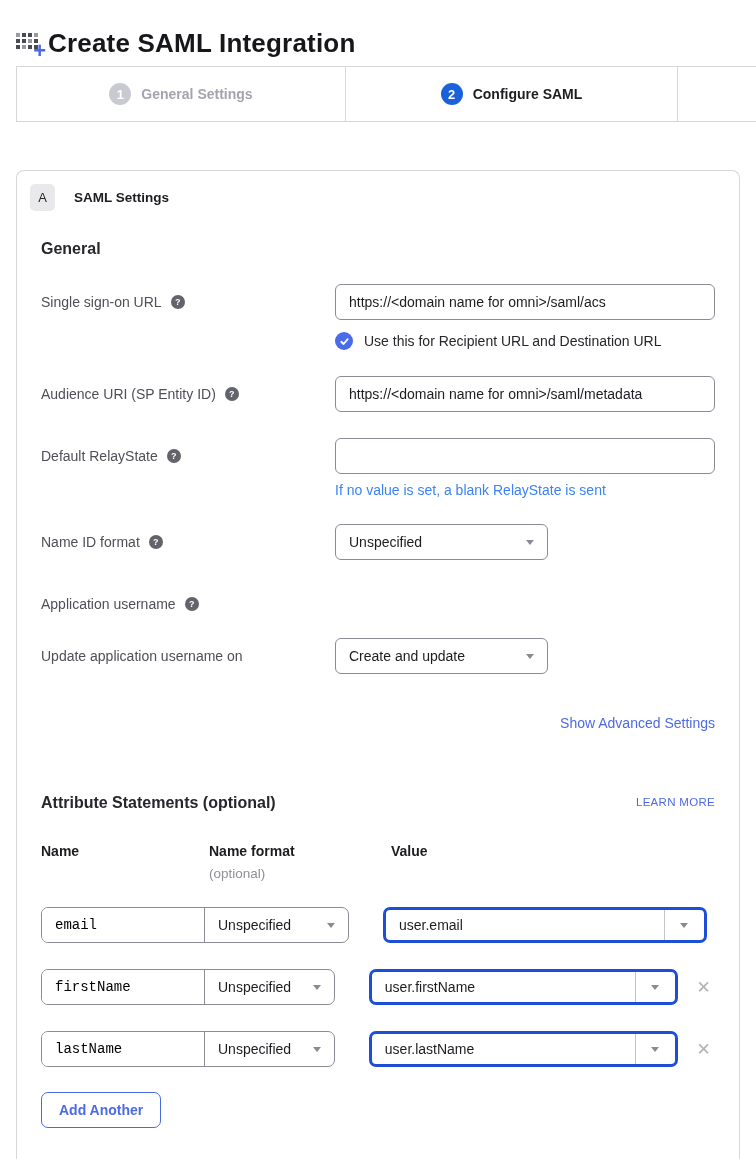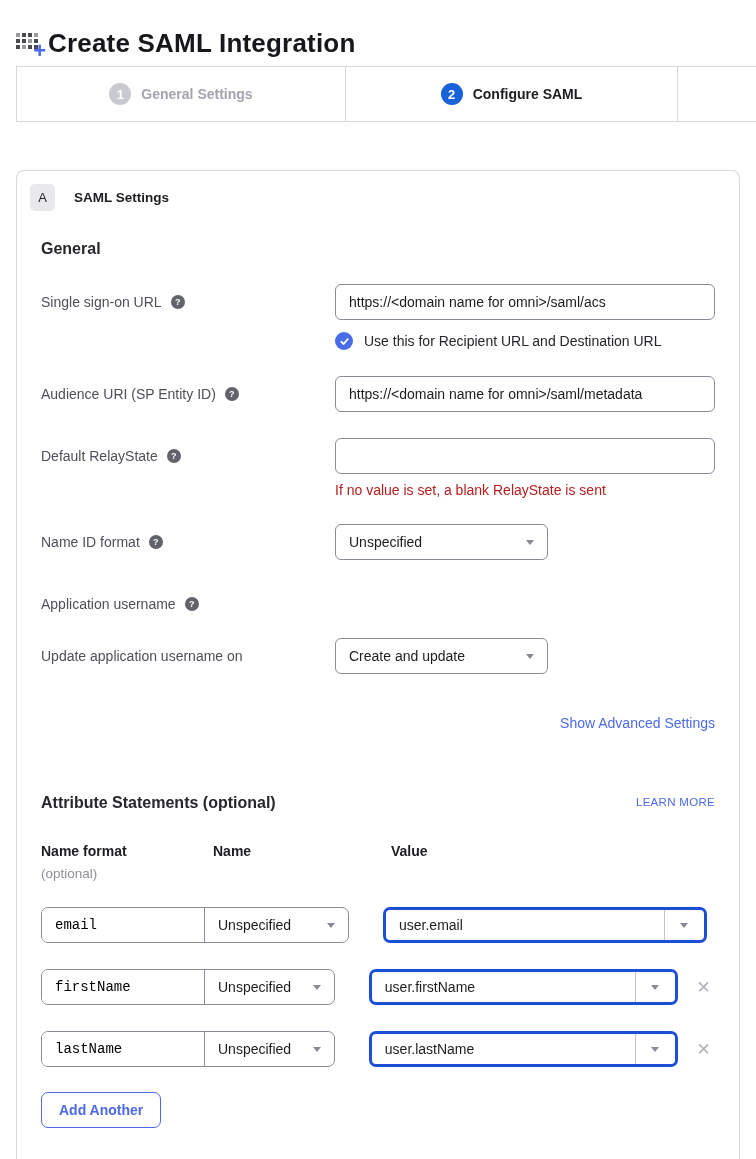--- a/index.html
+++ b/index.html
@@ -52,21 +52,21 @@
     background: #63636b; color: #fff; font-size: 9px; font-weight: 700;
     align-items: center; justify-content: center; margin-left: 9px; cursor: pointer; flex: none; }
   .text-input { width: 100%; height: 36px; border: 1px solid #8b8b96; border-radius: 6px;
     padding: 5px 13px; font-size: 14px; color: #1d1d21; font-family: inherit; background: #fff; outline: none; }
 
   .checkbox-row { display: flex; align-items: center; margin-top: 12px; cursor: pointer; }
   .checkbox { width: 18px; height: 18px; border-radius: 50%; background: #4a6ce8;
     display: flex; align-items: center; justify-content: center; flex: none; }
   .checkbox-label { margin-left: 11px; font-size: 14px; color: #26262b; }
 
-  .helper-text { font-size: 14px; color: #b91c1c; margin-top: 8px; }
+  .helper-text { font-size: 14px; color: #3b82f6; margin-top: 8px; }
 
   .select { position: relative; width: 213px; height: 36px; border: 1px solid #8b8b96;
     border-radius: 6px; background: #fff; display: flex; align-items: center;
     padding: 0 30px 0 13px; font-size: 14px; color: #1d1d21; cursor: pointer; }
   .chevron { position: absolute; right: 13px; top: 50%; margin-top: -2px; width: 0; height: 0;
     border-left: 4px solid transparent; border-right: 4px solid transparent; border-top: 5px solid #8a8a94; }
 
   .advanced-row { text-align: right; margin-top: 40px; }
   .link { color: #4c6ae5; font-size: 14px; text-decoration: none; cursor: pointer; }
 
@@ -222,25 +222,25 @@
       <a class="link">Show Advanced Settings</a>
     </div>
 
     
     <div class="attr-headrow">
       <h2 class="section-heading">Attribute Statements (optional)</h2>
       <a class="learn-more">LEARN MORE</a>
     </div>
 
     <div class="attr-cols">
+      <div class="attr-col-h col-name">Name</div>
       <div class="attr-col-h col-format">
         <div>Name format</div>
         <div class="col-note">(optional)</div>
       </div>
-      <div class="attr-col-h col-name">Name</div>
       <div class="attr-col-h col-value">Value</div>
     </div>
 
     
     <div class="attr-row">
       <div class="attr-group">
         <input class="attr-name-input" type="text" value="email" style="">
         <div class="attr-format">
           <span>Unspecified</span>
           <span class="chevron"></span>

